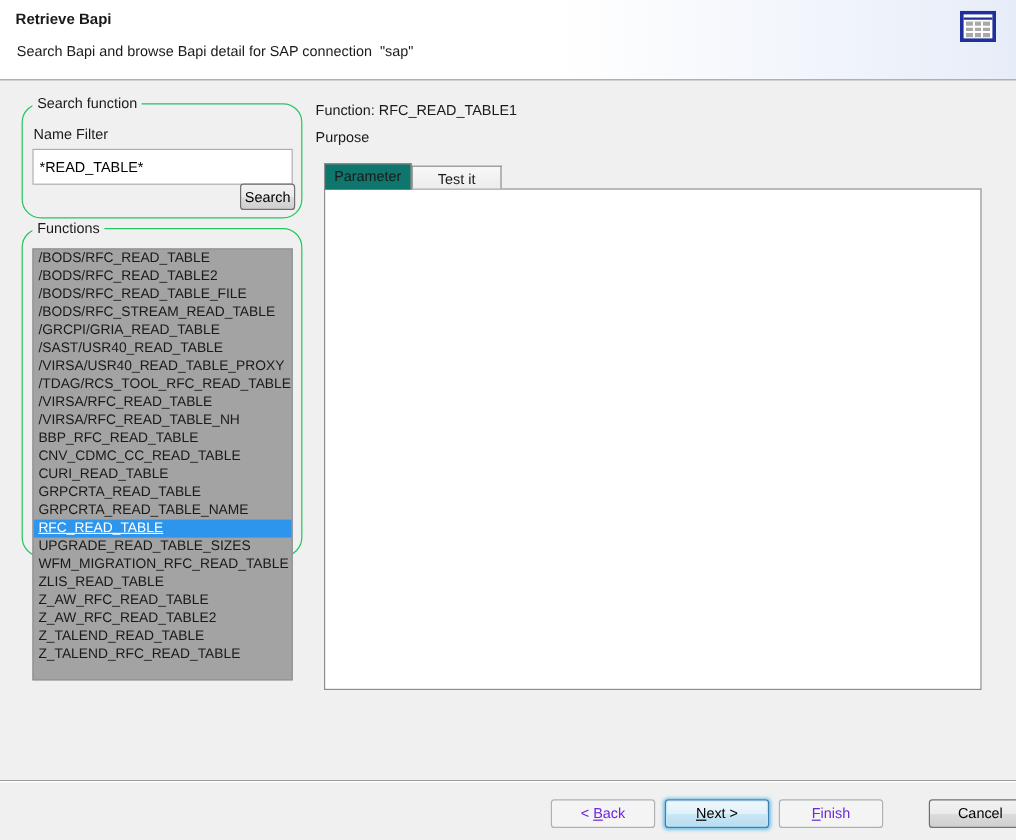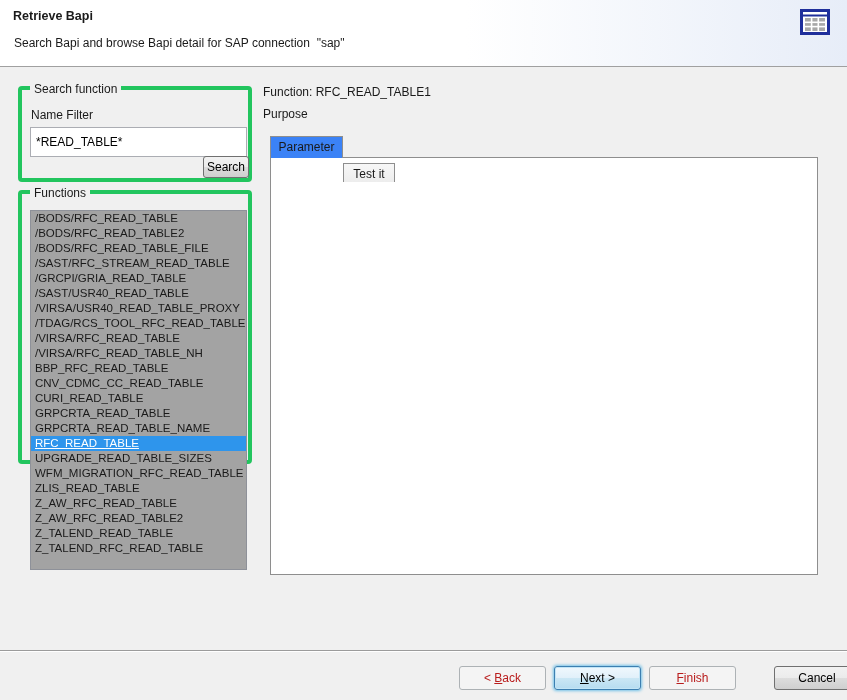--- a/index.html
+++ b/index.html
@@ -17,21 +17,21 @@
     position:absolute; left:0; top:0; width:847px; height:67px;
     background:linear-gradient(to right,#ffffff 55%, #e7edf8 100%);
     border-bottom:1px solid #a0a0a0;
   }
   .wizard-title { position:absolute; left:13px; top:9px; font-weight:bold; font-size:12.5px; }
   .wizard-subtitle { position:absolute; left:14px; top:36px; font-size:12px; white-space:pre; }
   .wizard-icon { position:absolute; right:17px; top:9px; width:30px; height:26px; }
 
   
   .groupbox {
-    position:absolute; border:4px solid #22c55e; border-radius:4px;
+    position:absolute; border:1px solid #22c55e; border-radius:16px;
   }
   .groupbox-legend {
     position:absolute; top:-8px; left:8px; background:#f0f0f0; padding:0 4px; font-size:12px;
   }
   .group-search { left:18px; top:86px; width:234px; height:96px; }
   .group-functions { left:18px; top:190px; width:234px; height:274px; }
 
   .name-filter-label { position:absolute; left:9px; top:18px; }
   .filter-input {
     position:absolute; left:8px; top:37px; width:217px; height:22px;
@@ -42,21 +42,21 @@
     position:absolute; left:181px; top:66px; width:46px; height:22px;
   }
 
   
   .btn {
     font-family:"Liberation Sans", sans-serif; font-size:12px; color:#000;
     border:1px solid #707070; border-radius:3px;
     background:linear-gradient(#f2f2f2,#ebebeb 50%,#dddddd 50%,#cfcfcf);
     text-align:center; cursor:default;
   }
-  .btn.disabled { border-color:#adb2b5; background:#f4f4f4; color:#b91c1c; }
+  .btn.disabled { border-color:#adb2b5; background:#f4f4f4; color:#6d28d9; }
   .btn.default {
     border-color:#3c7fb1;
     background:linear-gradient(#f0f8fd,#e1f0fa 50%,#cbe7f5 50%,#b6dcf0);
     box-shadow:0 0 3px 1px #74c2e8, inset 0 0 0 1px #c3e5f6;
   }
 
   
   .functions-list {
     position:absolute; left:8px; top:16px; width:217px; height:360px;
     background:#a3a3a3; border:1px solid #8e9199; overflow:hidden;
@@ -69,23 +69,23 @@
 
   
   .function-line { position:absolute; left:263px; top:85px; }
   .purpose-line  { position:absolute; left:263px; top:107px; }
 
   .tab {
     position:absolute; height:21px; line-height:20px; text-align:center;
     border:1px solid #8e8e8e; border-bottom:none; font-size:12px;
     background:linear-gradient(#f7f7f7,#ededed); z-index:2;
   }
-  .tab.active { background:#3b82f6; height:22px; z-index:3; }
+  .tab.active { background:#0f766e; height:22px; z-index:3; }
   .tab-parameter { left:270px; top:136px; width:73px; }
-  .tab-testit    { left:343px; top:138px; width:52px; height:19px;margin-top:25px; }
+  .tab-testit    { left:343px; top:138px; width:75px; height:19px; }
 
   .tab-panel {
     position:absolute; left:270px; top:157px; width:548px; height:418px;
     background:#ffffff; border:1px solid #8e8e8e; z-index:1;
   }
 
   
   .param-table {
     position:absolute; left:277px; top:163px; width:531px; height:405px;
     border:1px solid #a7abb0; background:#ffffff; overflow:hidden;
@@ -137,21 +137,21 @@
   <input class="filter-input" type="text" value="*READ_TABLE*" style="">
   <button class="btn search-button">Search</button>
 </div>
 
 <div class="groupbox group-functions">
   <span class="groupbox-legend">Functions</span>
   <div class="functions-list">
       <div class="list-item">/BODS/RFC_READ_TABLE</div>
       <div class="list-item">/BODS/RFC_READ_TABLE2</div>
       <div class="list-item">/BODS/RFC_READ_TABLE_FILE</div>
-      <div class="list-item">/SAST/RFC_STREAM_READ_TABLE</div>
+      <div class="list-item">/BODS/RFC_STREAM_READ_TABLE</div>
       <div class="list-item">/GRCPI/GRIA_READ_TABLE</div>
       <div class="list-item">/SAST/USR40_READ_TABLE</div>
       <div class="list-item">/VIRSA/USR40_READ_TABLE_PROXY</div>
       <div class="list-item">/TDAG/RCS_TOOL_RFC_READ_TABLE</div>
       <div class="list-item">/VIRSA/RFC_READ_TABLE</div>
       <div class="list-item">/VIRSA/RFC_READ_TABLE_NH</div>
       <div class="list-item">BBP_RFC_READ_TABLE</div>
       <div class="list-item">CNV_CDMC_CC_READ_TABLE</div>
       <div class="list-item">CURI_READ_TABLE</div>
       <div class="list-item">GRPCRTA_READ_TABLE</div>

